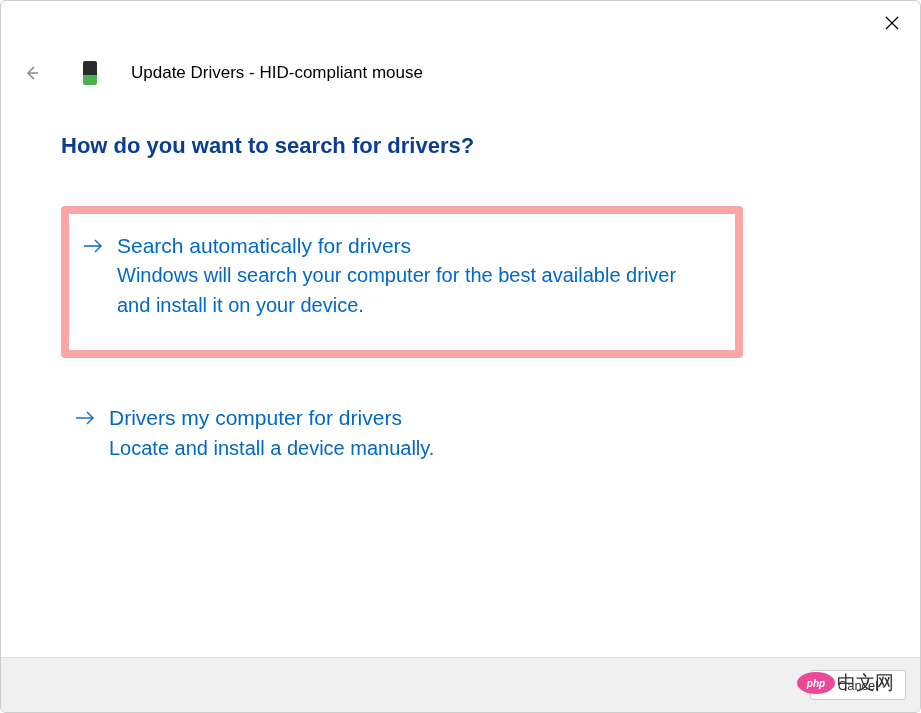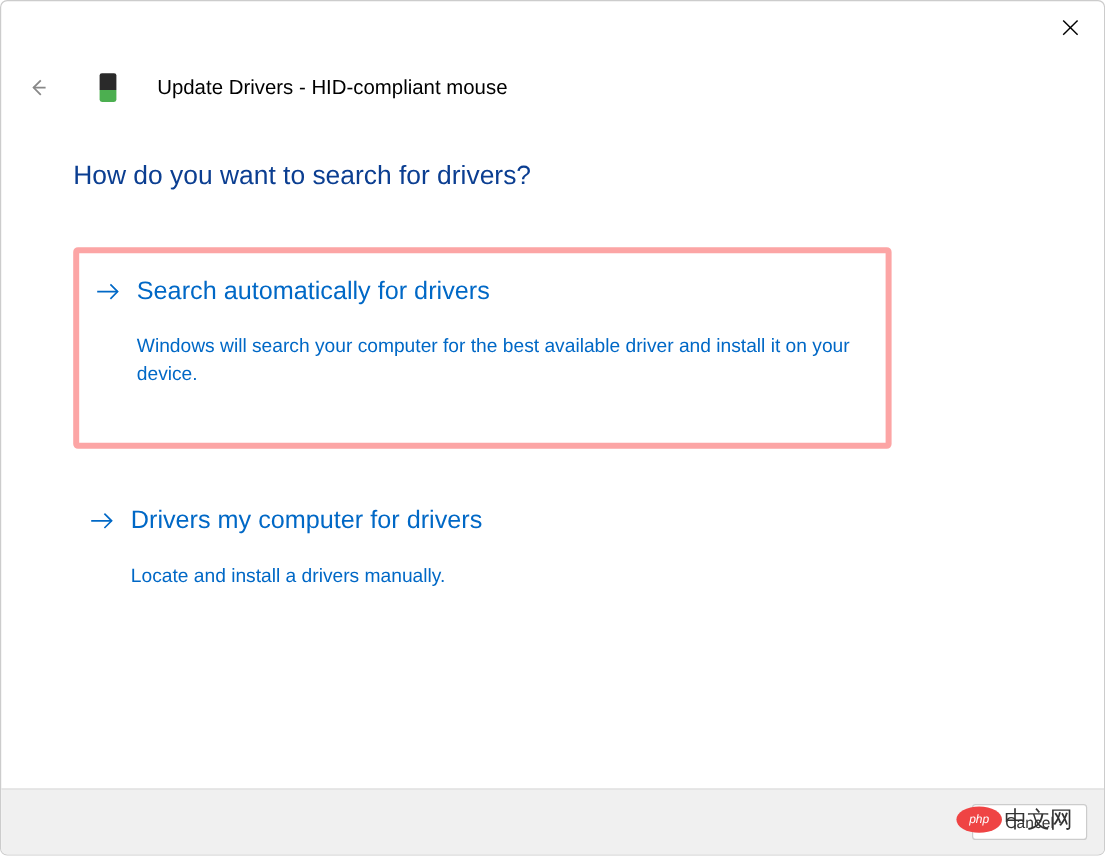--- a/index.html
+++ b/index.html
@@ -69,39 +69,39 @@
       font-size: 17px;
       color: #000;
       font-weight: 400;
     }
     .question {
       position: absolute;
       top: 132px;
       left: 60px;
       font-size: 22px;
       color: #0b3e91;
-      font-weight: 400;
+      font-weight: 700;
     }
     .options-area {
       position: absolute;
       top: 205px;
       left: 60px;
       width: 682px;
     }
     .option {
       padding: 18px 20px 20px 14px;
       cursor: pointer;
       display: flex;
       gap: 14px;
       align-items: flex-start;
     }
     .option.highlighted {
-      border: 5px solid #fca5a5;
+      border: 8px solid #fca5a5;
       border-radius: 4px;
-      padding-bottom: 44px;
+      padding-bottom: 30px;
       margin-bottom: 28px;
     }
     .option-arrow {
       color: #0068c6;
       flex-shrink: 0;
       margin-top: 6px;
     }
     .option-arrow svg {
       width: 20px;
       height: 16px;
@@ -112,25 +112,25 @@
     .option-content {
       flex: 1;
     }
     .option-title {
       font-size: 21px;
       color: #0068c6;
       font-weight: 400;
       line-height: 1.3;
     }
     .option-desc {
-      font-size: 16px;
+      font-size: 20px;
       color: #0068c6;
       font-weight: 400;
       line-height: 1.5;
-      margin-top: 21px;
+      margin-top: 1px;
     }
     .footer {
       position: absolute;
       bottom: 0;
       left: 0;
       right: 0;
       height: 55px;
       background: #f0f0f0;
       border-top: 1px solid #ddd;
       display: flex;
@@ -157,28 +157,28 @@
       bottom: 16px;
       right: 26px;
       pointer-events: none;
       display: flex;
       align-items: center;
       gap: 2px;
     }
     .watermark-oval {
       width: 38px;
       height: 22px;
-      background: #ef4444;
+      background: #ec4899;
       border-radius: 50%;
       display: flex;
       align-items: center;
       justify-content: center;
       color: #fff;
       font-size: 10px;
-      font-weight: normal;
+      font-weight: bold;
       font-style: italic;
     }
     .watermark-text {
       font-size: 19px;
       color: #333;
     }
   </style>
 </head>
 <body>
 
@@ -220,21 +220,21 @@
 
   <div class="option">
     <div class="option-arrow">
       <svg viewBox="0 0 20 16">
         <line x1="1" y1="8" x2="18" y2="8"></line>
         <polyline points="12,2 18,8 12,14"></polyline>
       </svg>
     </div>
     <div class="option-content">
       <div class="option-title">Drivers my computer for drivers</div>
-      <div class="option-desc">Locate and install a drivers manually.</div>
+      <div class="option-desc">Locate and install a device manually.</div>
     </div>
   </div>
 
 </div>
 
 <div class="footer">
   <button class="cancel-btn">
     <span>Cancel</span>
   </button>
 </div>

